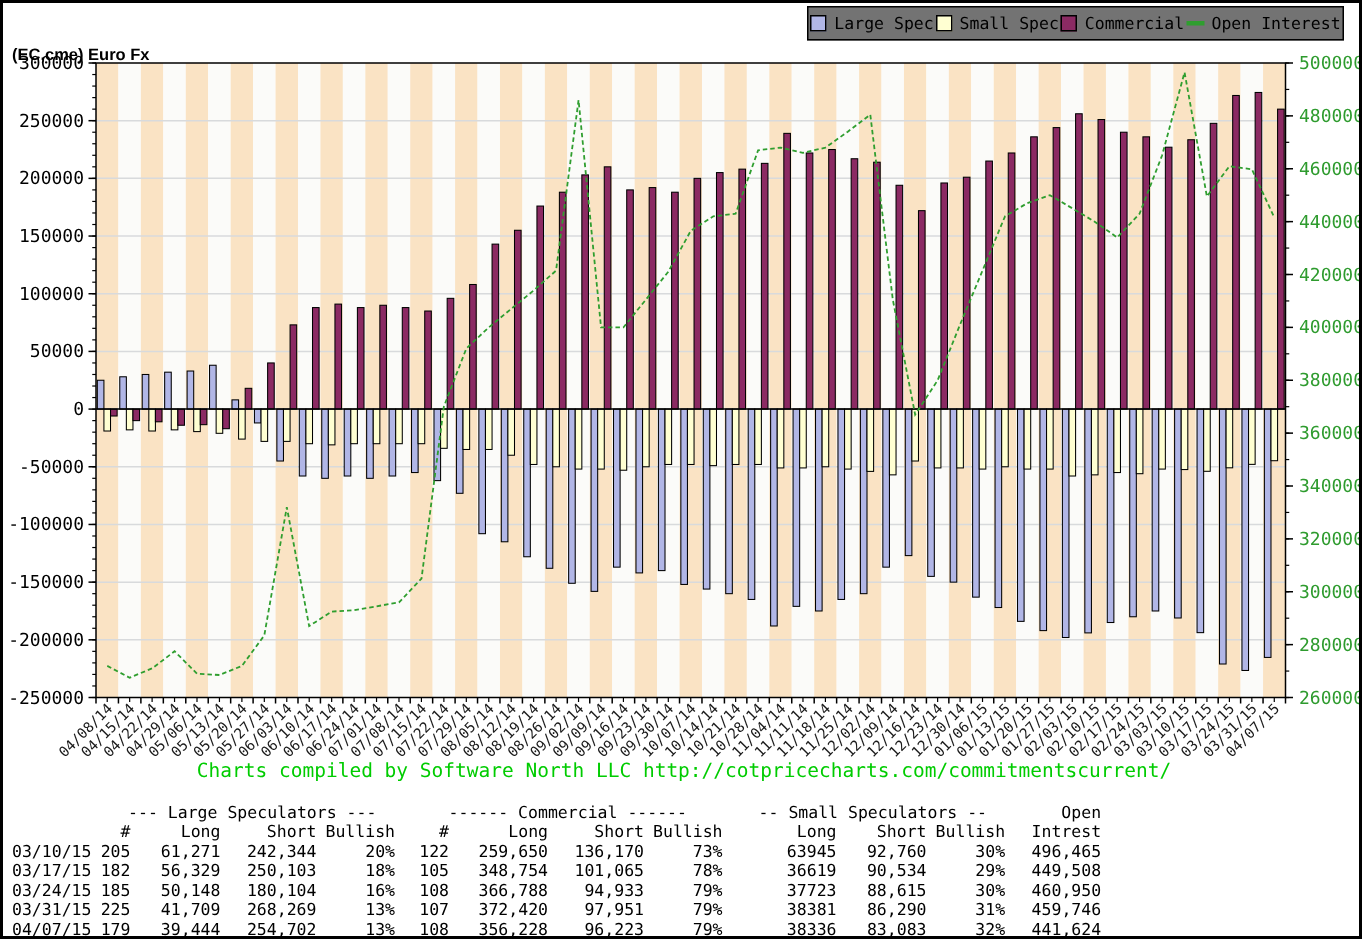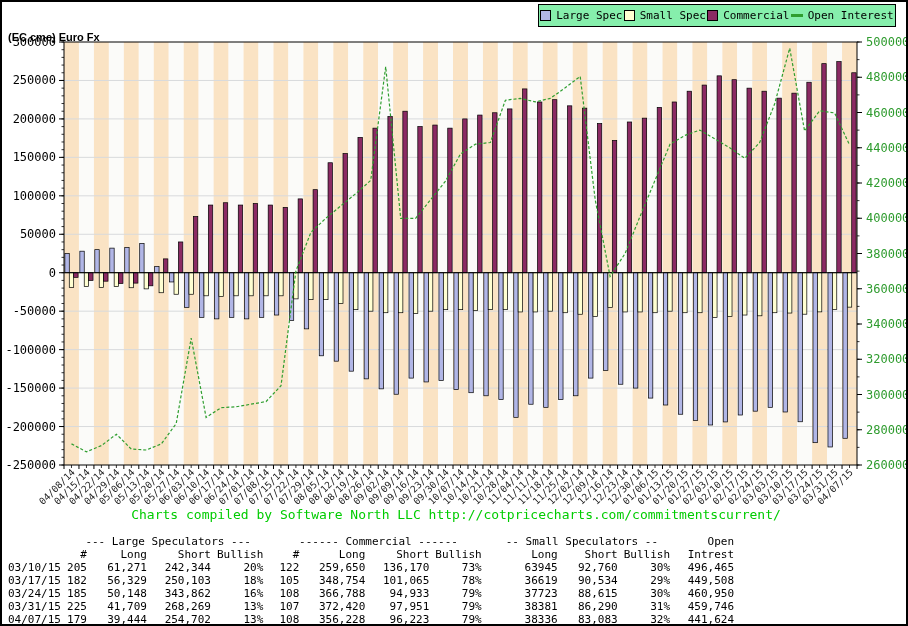--- a/index.html
+++ b/index.html
@@ -8,21 +8,21 @@
     border:2px solid #000;background:#fff;overflow:hidden;
     font-family:"DejaVu Sans Mono",monospace;
   }
   .title{
     position:absolute;left:6px;top:3px;z-index:5;
     font-family:"Liberation Sans",sans-serif;font-weight:bold;
     font-size:11px;line-height:13px;color:#000;white-space:pre;
   }
   .legend{
     position:absolute;left:536px;top:2px;width:356px;height:21px;z-index:5;
-    background:#86efac;border:1px solid #000;
+    background:#737373;border:1px solid #000;
     display:flex;align-items:center;justify-content:space-evenly;
     font-size:11px;color:#000;
   }
   .lg-item{display:flex;align-items:center;gap:5px;white-space:nowrap;}
   .sw{display:inline-block;width:9px;height:9px;border:1px solid #000;}
   .sw-line{display:inline-block;width:12px;height:3px;}
   svg.chart{position:absolute;left:0;top:0;z-index:1;}
   .footer{
     position:absolute;left:0;top:505px;width:908px;z-index:5;
     text-align:center;font-size:13px;color:#00cc00;letter-spacing:0;
@@ -651,21 +651,21 @@
           <td>78%</td>
           <td>36619</td>
           <td>90,534</td>
           <td>29%</td>
           <td>449,508</td>
         </tr>
         <tr>
           <td class="date">03/24/15</td>
           <td>185</td>
           <td>50,148</td>
-          <td>343,862</td>
+          <td>180,104</td>
           <td>16%</td>
           <td>108</td>
           <td>366,788</td>
           <td>94,933</td>
           <td>79%</td>
           <td>37723</td>
           <td>88,615</td>
           <td>30%</td>
           <td>460,950</td>
         </tr>

